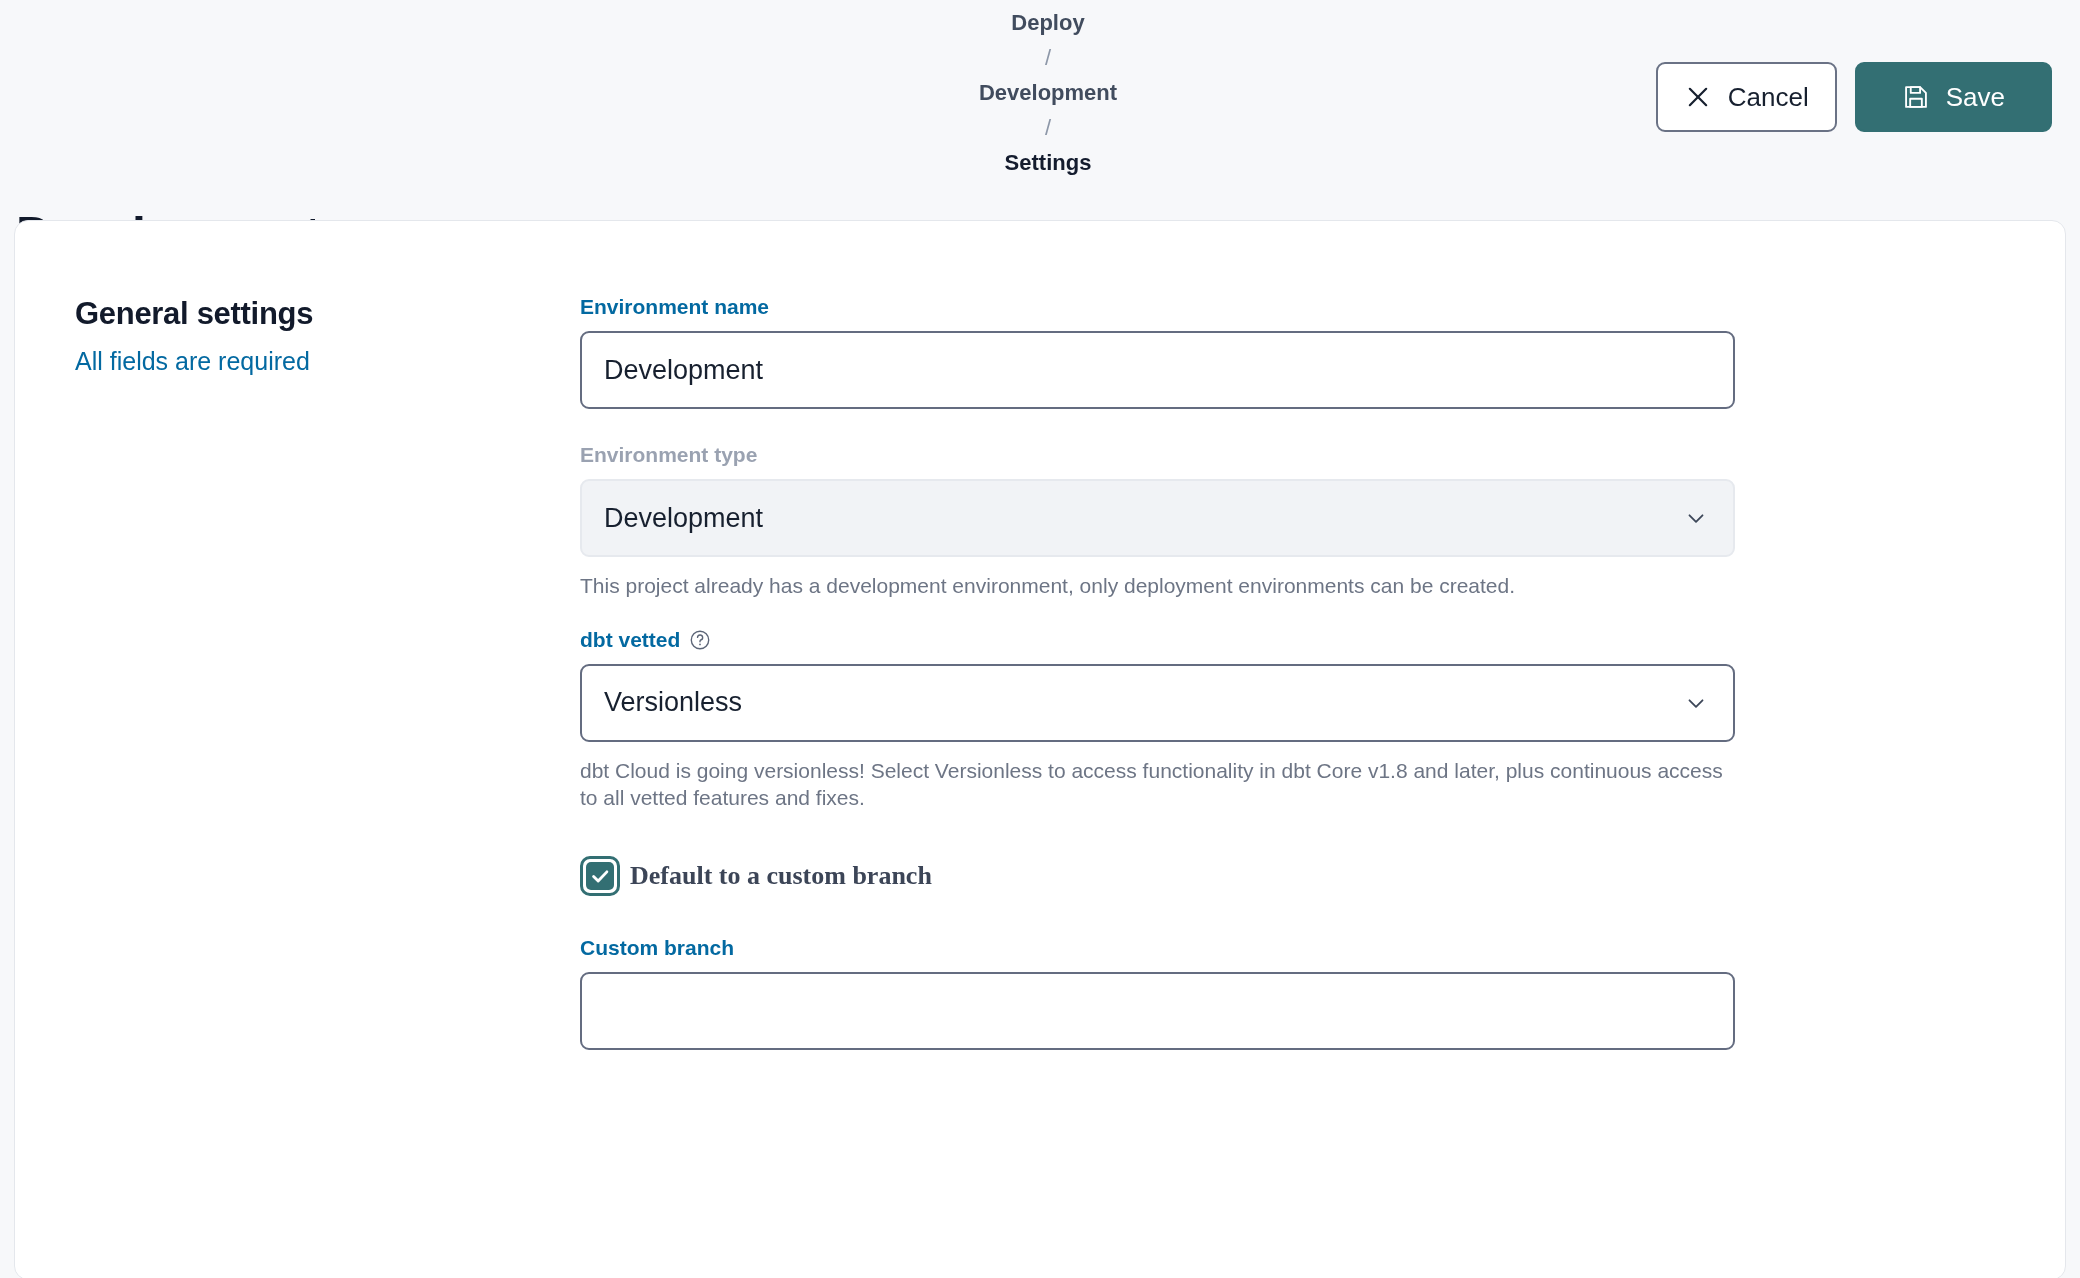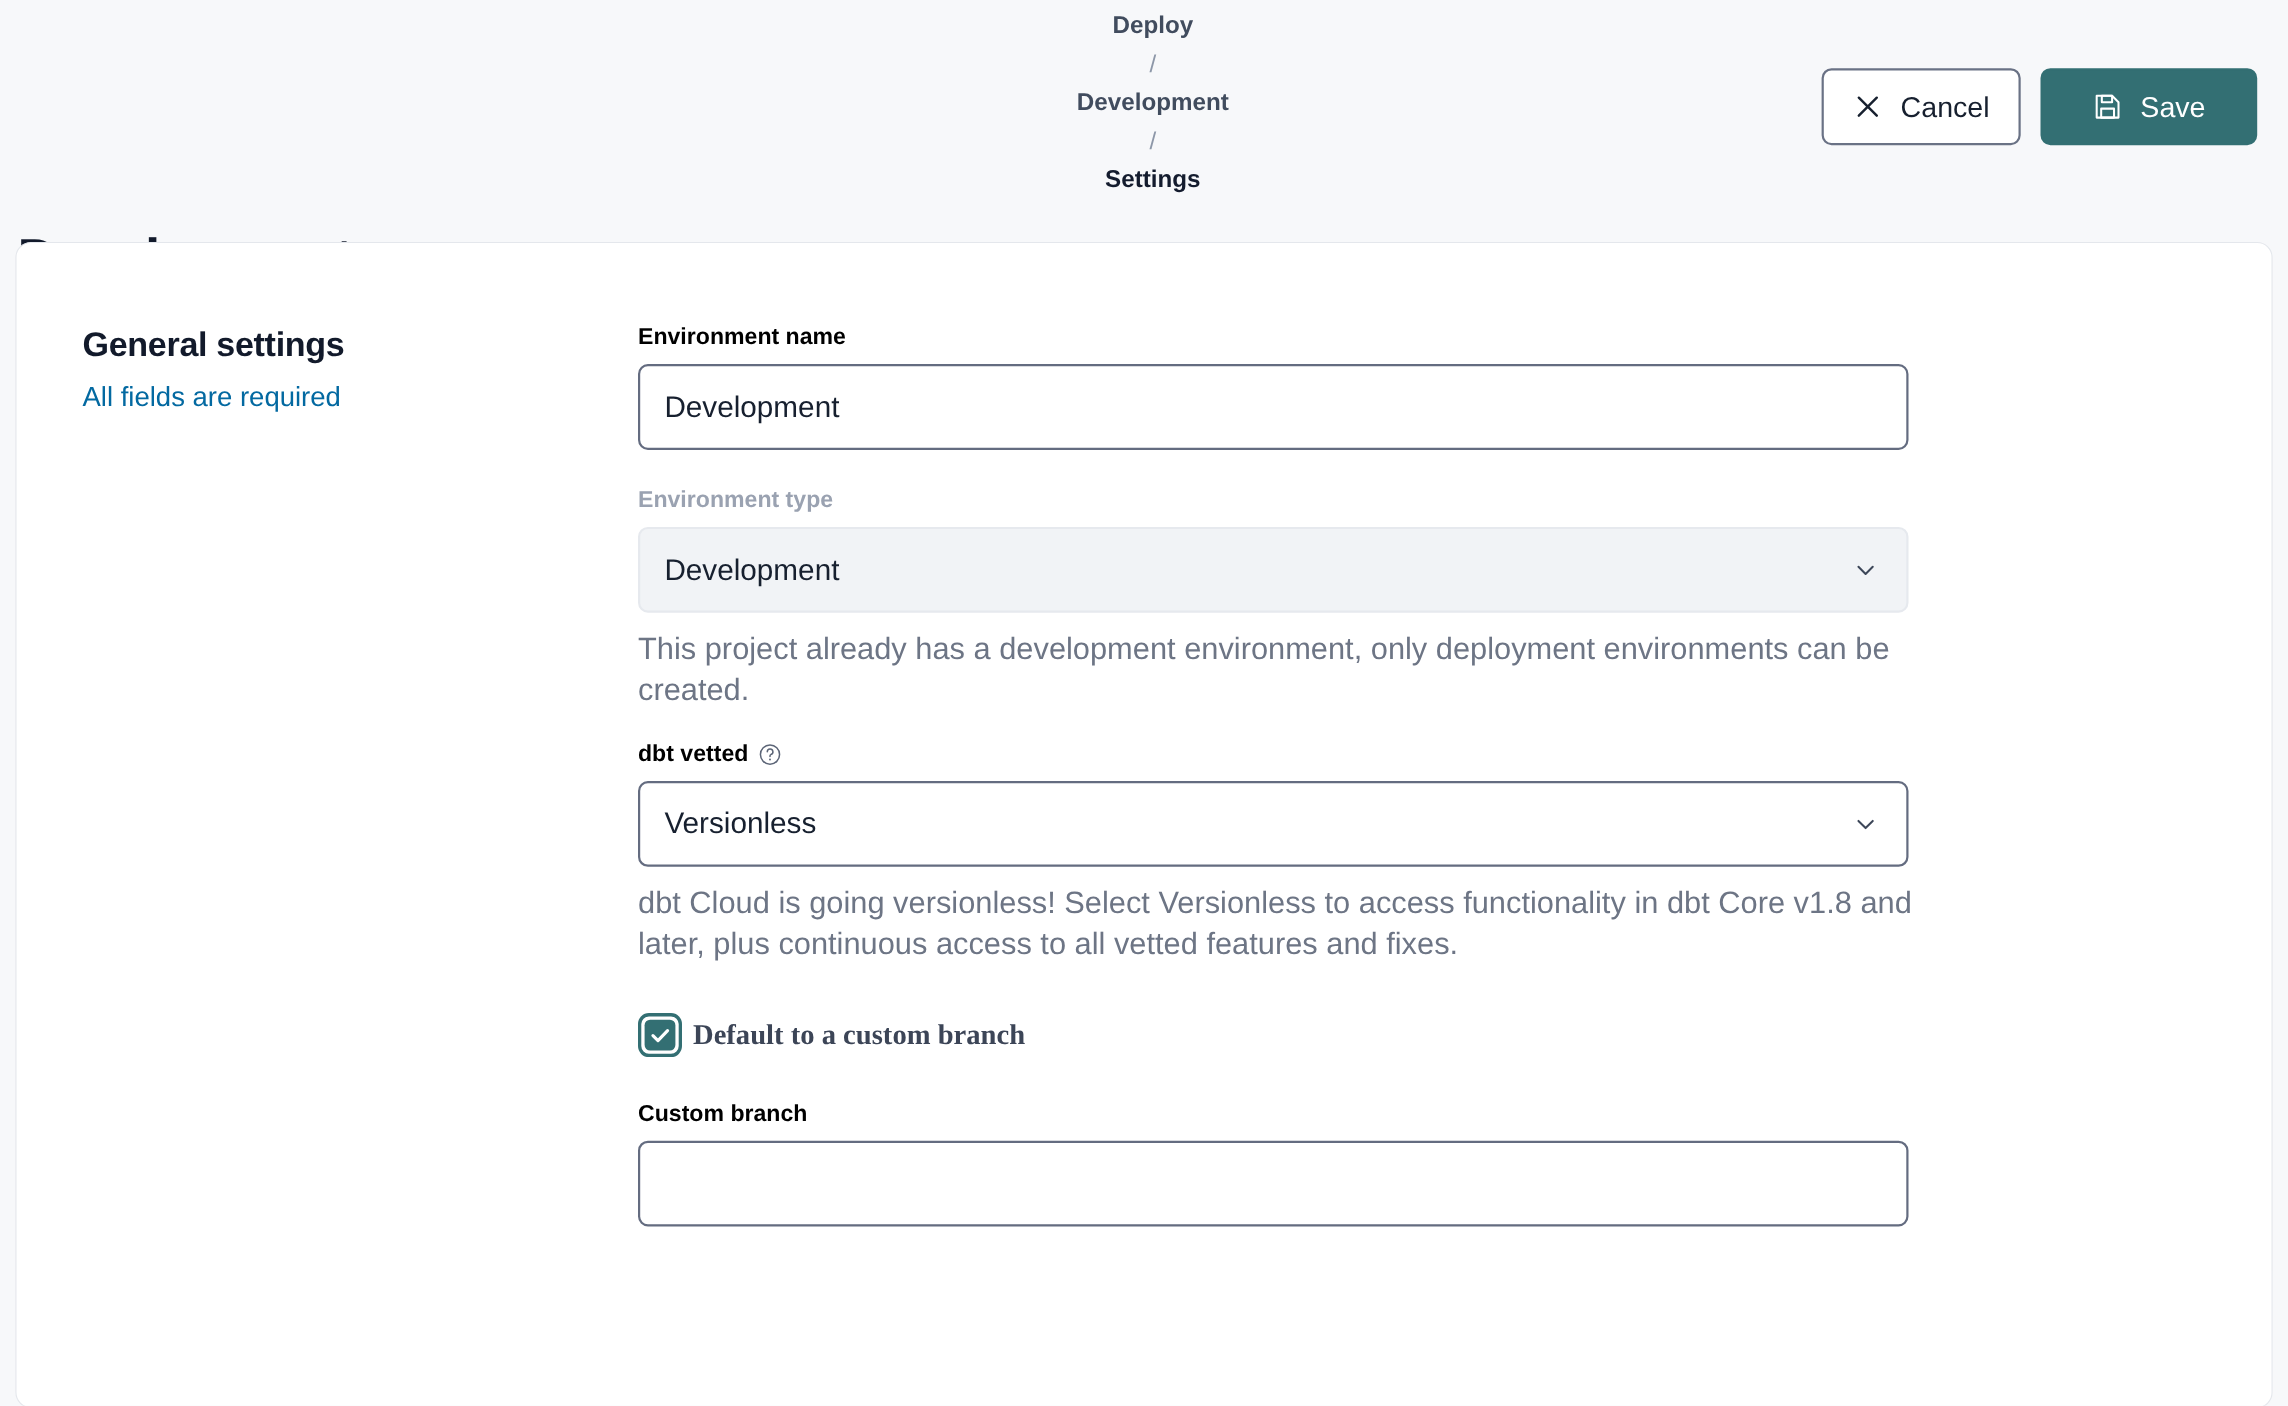--- a/index.html
+++ b/index.html
@@ -106,21 +106,21 @@
     color: #0369a1;
     line-height: 1.25;
   }
 
   .col-right { flex: 1; max-width: 1175px; padding-right: 0; }
 
   .field { margin-bottom: 0; }
   .field-label {
     font-size: 21px;
     font-weight: 700;
-    color: #000000;
+    color: #0369a1;
     display: flex;
     align-items: center;
     gap: 9px;
     margin-bottom: 12px;
   }
   .field-label.disabled { color: #9aa2b1; font-weight: 700; }
 
   .help-icon {
     width: 22px; height: 22px;
     display: inline-flex;
@@ -148,21 +148,21 @@
     position: absolute;
     right: 24px;
     top: 50%;
     transform: translateY(-50%);
     display: inline-flex;
   }
   .control.empty { }
 
   .helper {
     margin-top: 15px;
-    font-size: 28px;
+    font-size: 21px;
     line-height: 1.32;
     color: #6d7585;
     width: 1165px;
   }
 
   .spacer-28 { height: 28px; }
   .spacer-34 { height: 34px; }
 
   
   .checkbox-row {

